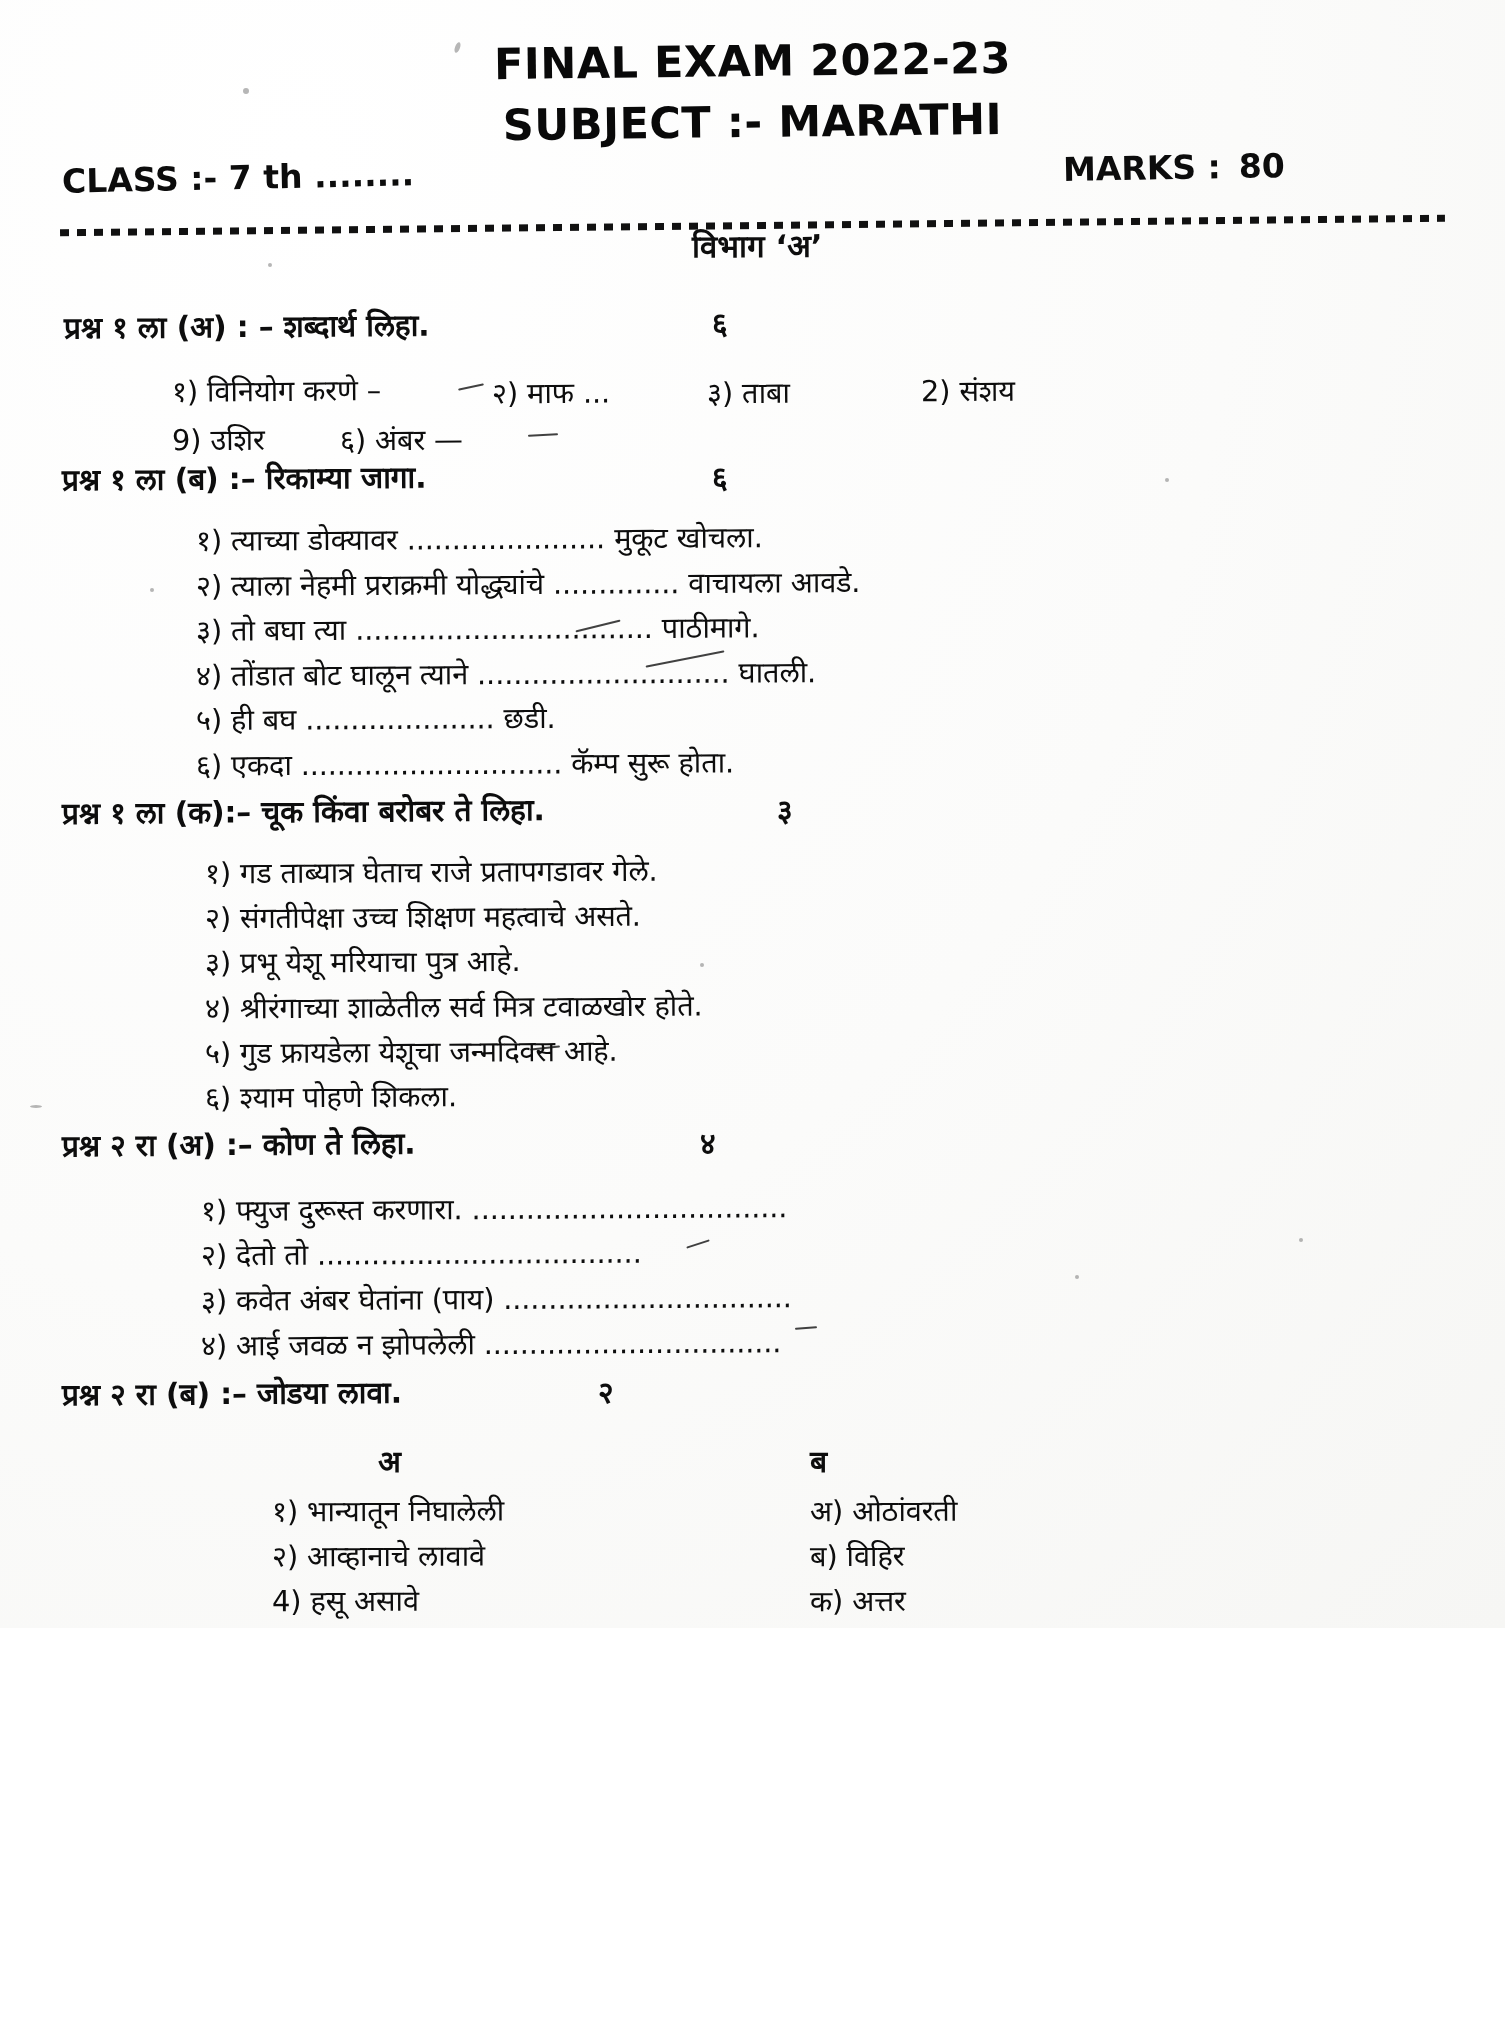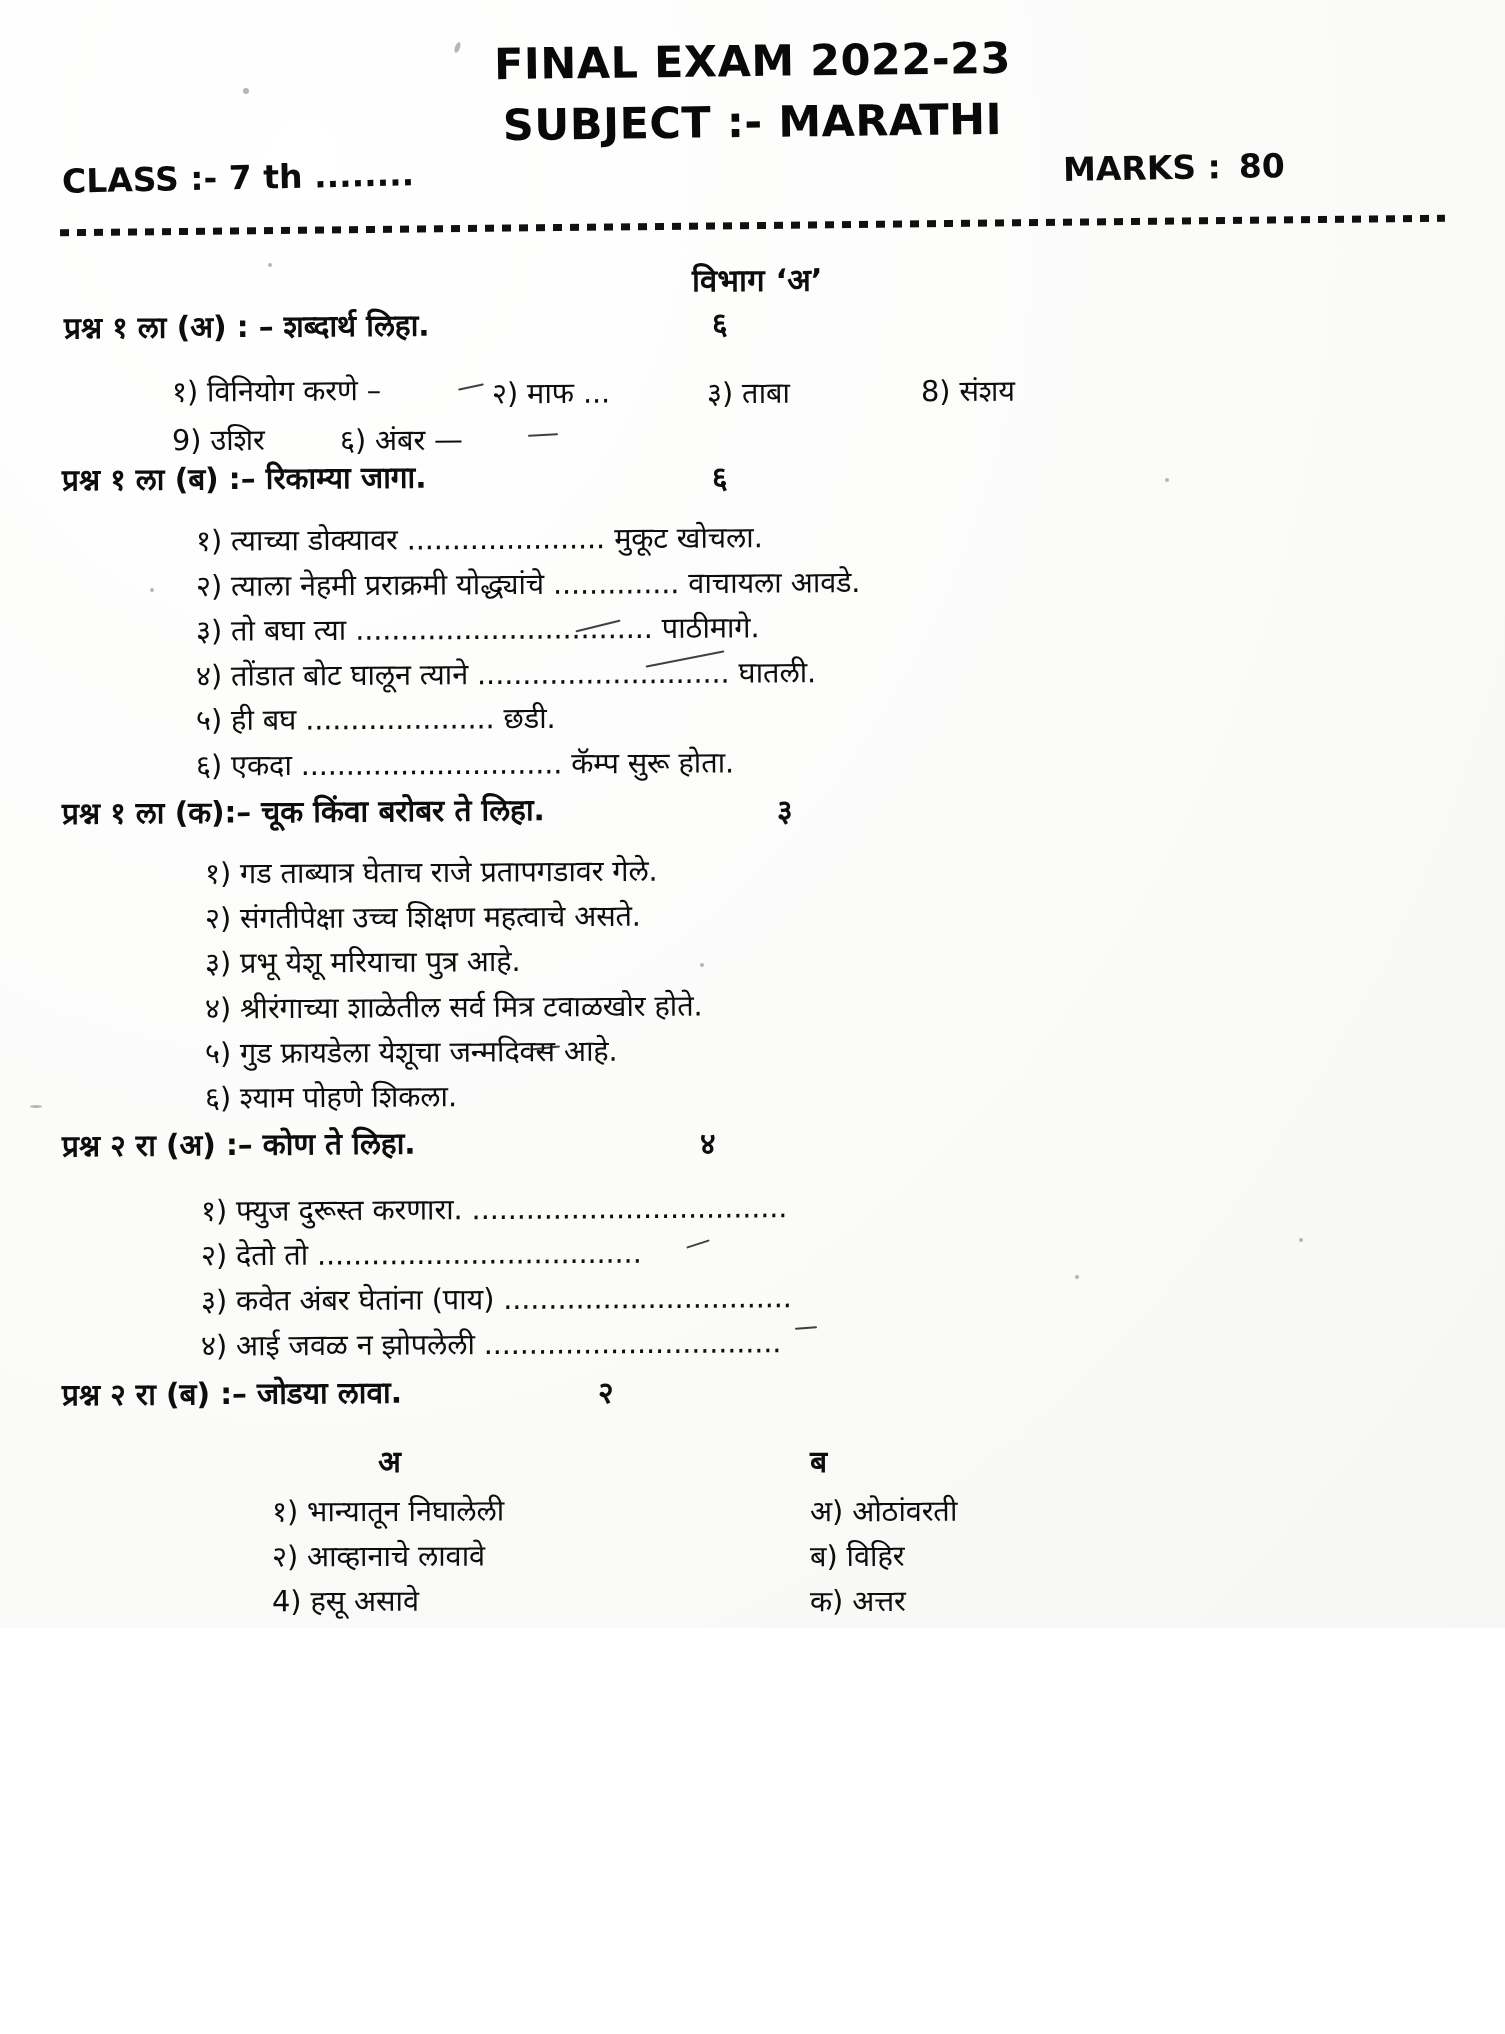--- a/index.html
+++ b/index.html
@@ -158,29 +158,29 @@
 
   <div class="meta-row">
     <div class="meta-left">CLASS :- 7 th ........</div>
     <div class="meta-right">
       <span>MARKS :</span><span class="marks-value">80</span>
     </div>
   </div>
 
   <div id="divider"></div>
 
-  <div class="mr section-label sk3" style="top:258px; left:692px;">विभाग ‘अ’</div>
+  <div class="mr section-label sk3" style="top:224px; left:692px;">विभाग ‘अ’</div>
 
   <div class="mr qhead sk1" style="top:305px; left:64px;">प्रश्न १ ला (अ) : – शब्दार्थ लिहा.</div>
   <div class="mr qhead" style="top:302px; left:712px;">६</div>
 
   <div class="mr item sk1" style="top:370px; left:172px;">१) विनियोग करणे –</div>
   <div class="mr item sk1" style="top:372px; left:492px;">२) माफ ...</div>
   <div class="mr item sk1" style="top:372px; left:707px;">३) ताबा</div>
-  <div class="mr item sk1" style="top:370px; left:921px;">8) संशय</div>
+  <div class="mr item sk1" style="top:370px; left:921px;">2) संशय</div>
   <div class="mr item sk1" style="top:419px; left:172px;">9) उशिर</div>
   <div class="mr item sk1" style="top:419px; left:340px;">६) अंबर —</div>
 
   <div class="mr qhead sk1" style="top:457px; left:62px;">प्रश्न १ ला (ब) :– रिकाम्या जागा.</div>
   <div class="mr qhead" style="top:456px; left:712px;">६</div>
 
   <div class="mr item sk2" style="top:518px; left:196px;">१) त्याच्या डोक्यावर ...................... मुकूट खोचला.</div>
   <div class="mr item sk2" style="top:563px; left:196px;">२) त्याला नेहमी प्रराक्रमी योद्ध्यांचे .............. वाचायला आवडे.</div>
   <div class="mr item sk2" style="top:608px; left:196px;">३) तो बघा त्या ................................. पाठीमागे.</div>
   <div class="mr item sk2" style="top:653px; left:196px;">४) तोंडात बोट घालून त्याने ............................ घातली.</div>

